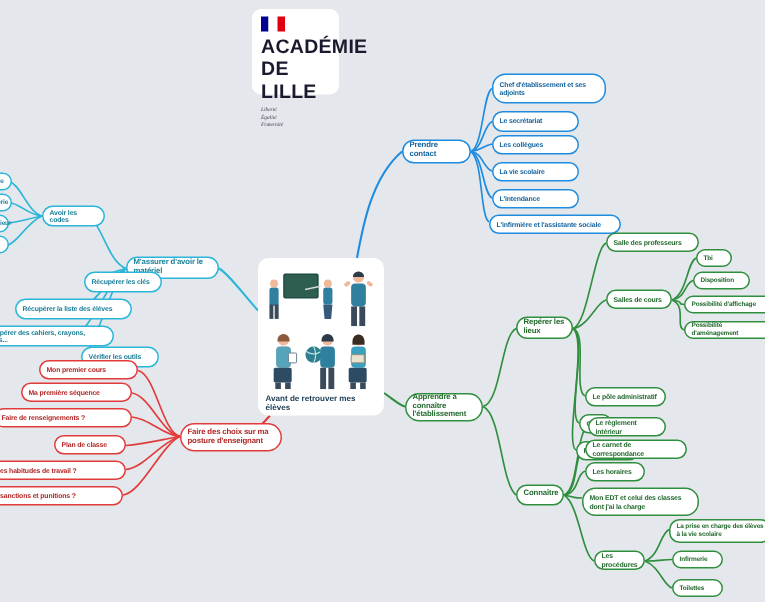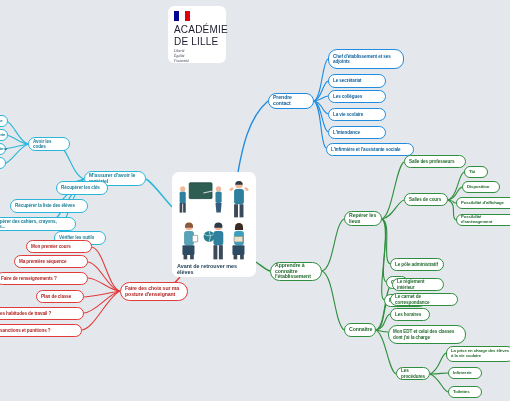--- a/index.html
+++ b/index.html
@@ -40,21 +40,21 @@
   #logo-card{
     position:absolute;left:168px;top:6px;width:58px;height:57px;
     background:#fff;border-radius:6px;z-index:4;
     padding:5px 6px;box-sizing:border-box;
   }
   #flag{width:16px;height:10px;display:flex;margin-bottom:3px;}
   #flag i{display:block;width:33.33%;height:100%;}
   #flag i:nth-child(1){background:#000091;}
   #flag i:nth-child(2){background:#fff;}
   #flag i:nth-child(3){background:#e1000f;}
-  #acad{font-size:10px;font-weight:400;color:#1a1a2e;letter-spacing:.2px;line-height:1.15;}
+  #acad{font-size:13px;font-weight:700;color:#1a1a2e;letter-spacing:.2px;line-height:1.15;}
   #motto{margin-top:2px;font-family:"Liberation Serif",serif;font-style:italic;
          font-size:3.6px;color:#41415a;line-height:1.35;}
 
   
   #center-node{
     position:absolute;left:172px;top:172px;width:84px;height:105px;
     background:#fff;border-radius:7px;z-index:5;
     padding:5px 5px 4px;box-sizing:border-box;
     display:flex;flex-direction:column;
   }

